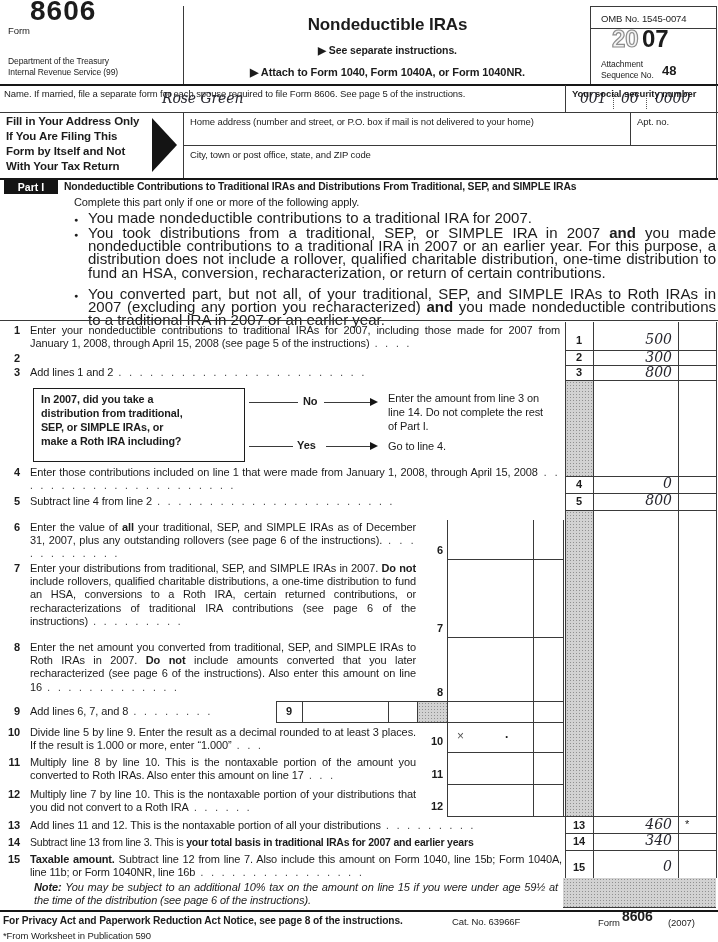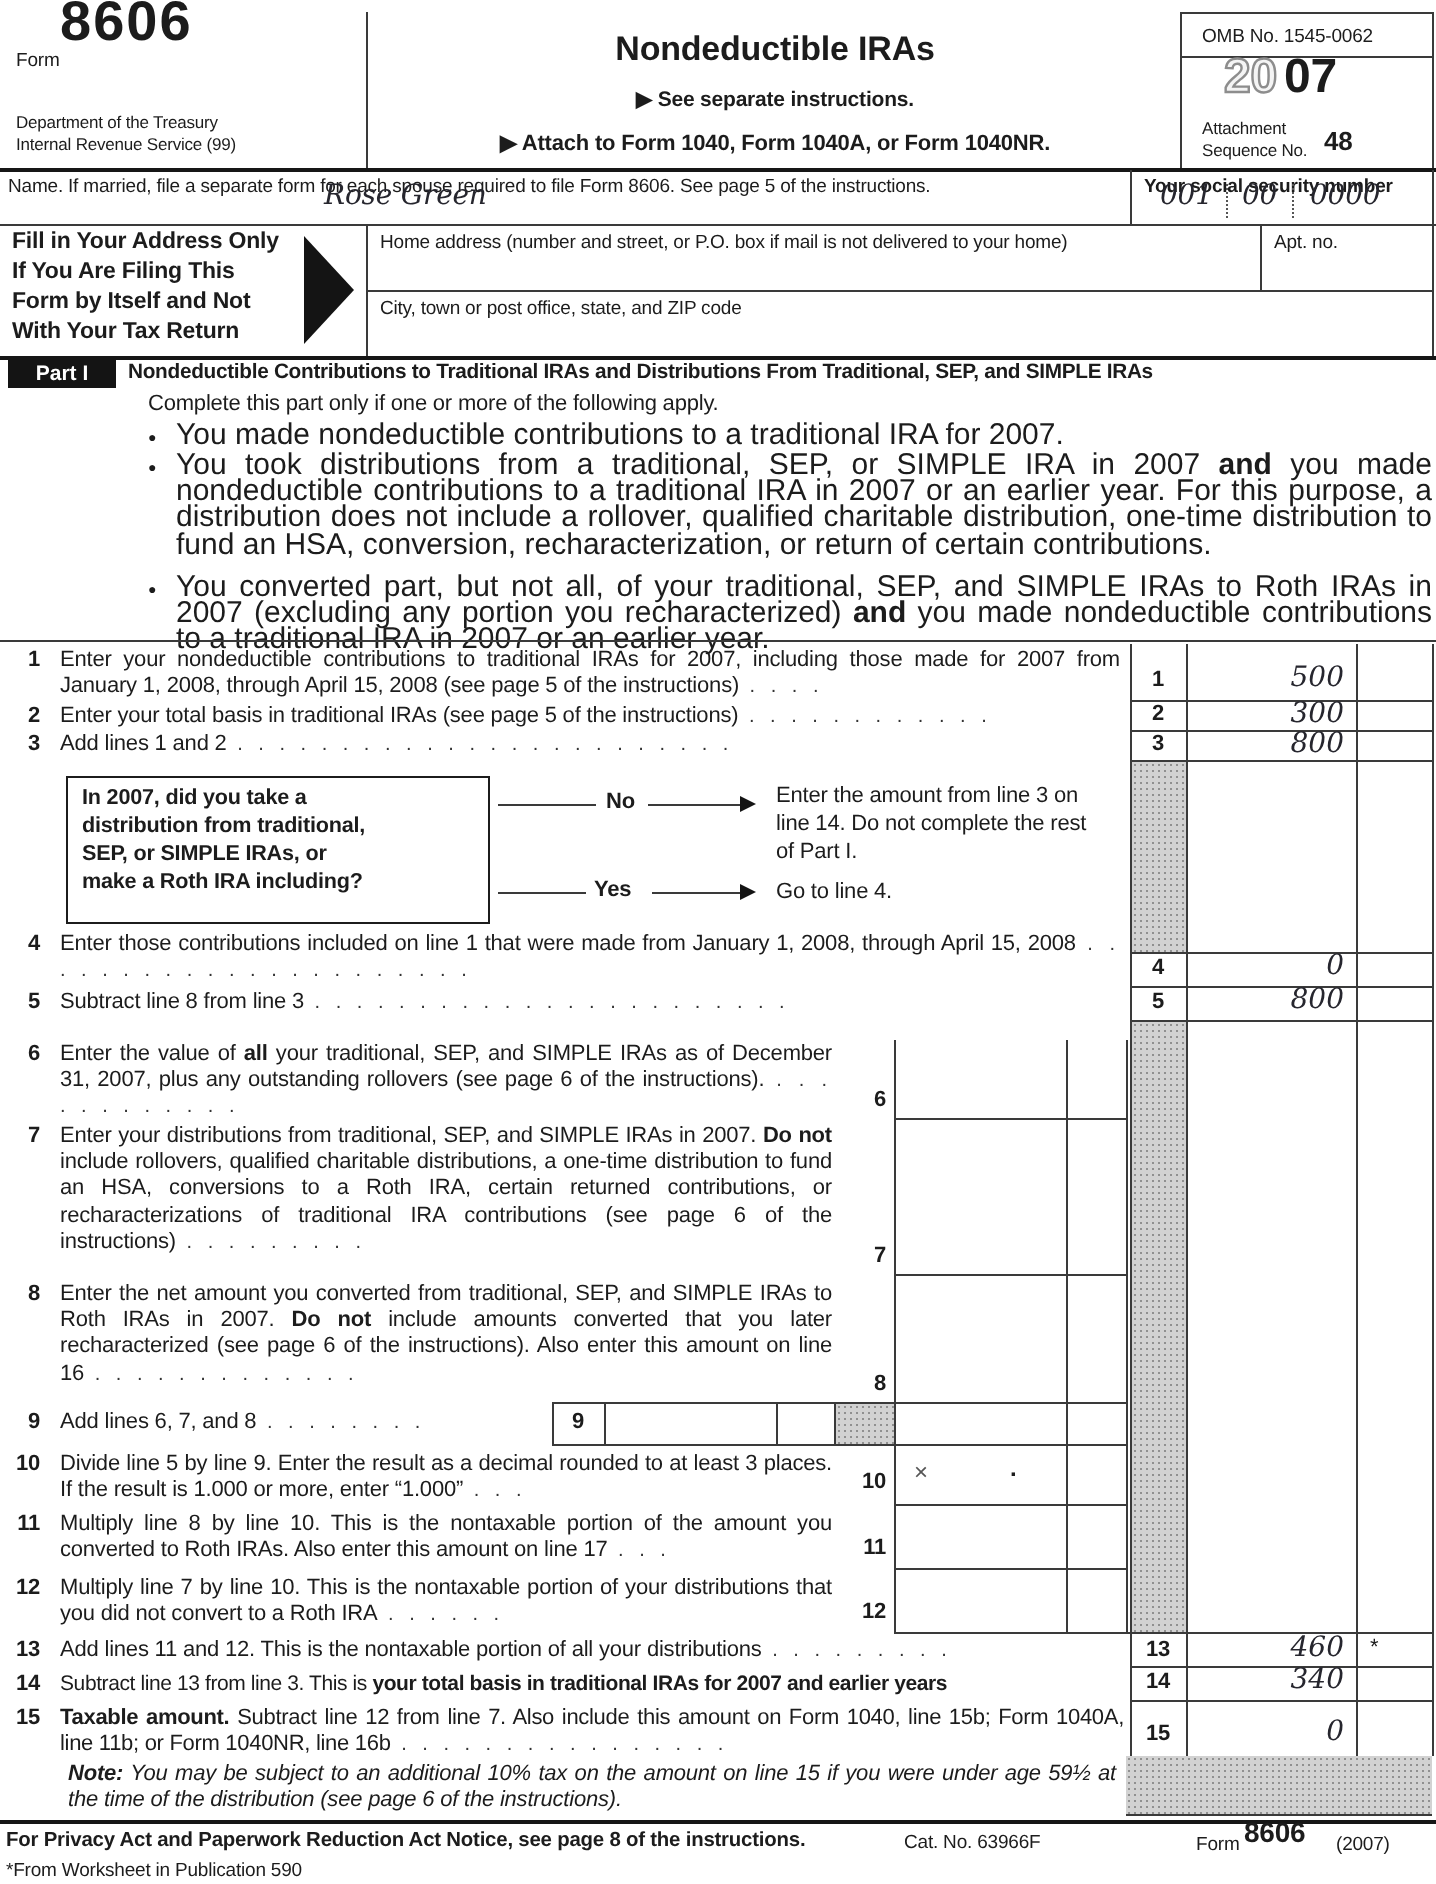--- a/index.html
+++ b/index.html
@@ -44,21 +44,21 @@
   <span class="t b ctr" style="left:185px;top:18px;width:405px;font-size:17px;">Nondeductible IRAs</span>
   <span class="t b ctr" style="left:185px;top:44px;width:405px;font-size:10.5px;">▶ See separate instructions.</span>
   <span class="t b ctr" style="left:185px;top:66px;width:405px;font-size:11px;">▶ Attach to Form 1040, Form 1040A, or Form 1040NR.</span>
 
   <div class="vl" style="left:183px;top:6px;height:78px;"></div>
   <div class="vl" style="left:590px;top:6px;height:78px;"></div>
   <div class="vl" style="left:716px;top:6px;height:78px;"></div>
   <div class="hl" style="left:590px;top:6px;width:127px;"></div>
   <div class="hl" style="left:590px;top:28px;width:127px;"></div>
 
-  <span class="t sm" style="left:601px;top:12px;">OMB No. 1545-0062</span>
+  <span class="t sm" style="left:601px;top:12px;">OMB No. 1545-0074</span>
   <span class="t b yr-outline" style="left:612px;top:32px;font-size:24px;">20</span>
   <span class="t b" style="left:642px;top:32px;font-size:24px;">07</span>
   <span class="t xs" style="left:601px;top:58px;">Attachment</span>
   <span class="t xs" style="left:601px;top:69px;">Sequence No.</span>
   <span class="t b" style="left:662px;top:64px;font-size:13px;">48</span>
 
   <div class="hl thick" style="left:0;top:84px;width:718px;"></div>
 
   <span class="t sm" style="left:4px;top:87px;">Name. If married, file a separate form for each spouse required to file Form 8606. See page 5 of the instructions.</span>
   <span class="t hw field" style="left:162px;top:92px;">Rose Green</span>
@@ -137,21 +137,20 @@
   <div class="vl" style="left:388px;top:701px;height:21px;"></div>
   <div class="vl" style="left:417px;top:701px;height:21px;"></div>
   <div class="shade" style="left:418px;top:702px;width:29px;height:20px;"></div>
 
   <span class="t b" style="left:2px;top:324px;width:18px;text-align:right;">1</span>
   <div class="t wrap" style="left:30px;top:324px;width:530px;"><span><span>Enter your nondeductible contributions to traditional IRAs for 2007, including those made for 2007 from January 1, 2008, through April 15, 2008 (see page 5 of the instructions)</span></span><span class="dots"> . . . .</span></div>
   <span class="t b ctr" style="left:565px;top:334px;width:28px;">1</span>
   <div class="amt hw" style="left:594px;top:331px;width:78px;">500</div>
 
   <span class="t b" style="left:2px;top:352px;width:18px;text-align:right;">2</span>
-  <div class="t" style="left:30px;top:352px;"><span><span>Enter your total basis in traditional IRAs (see page 5 of the instructions)</span></span><span class="dots"> . . . . . . . . . . . .</span></div>
   <span class="t b ctr" style="left:565px;top:351px;width:28px;">2</span>
   <div class="amt hw" style="left:594px;top:349px;width:78px;">300</div>
 
   <span class="t b" style="left:2px;top:366px;width:18px;text-align:right;">3</span>
   <div class="t" style="left:30px;top:366px;"><span><span>Add lines 1 and 2</span></span><span class="dots"> . . . . . . . . . . . . . . . . . . . . . . . .</span></div>
   <span class="t b ctr" style="left:565px;top:366px;width:28px;">3</span>
   <div class="amt hw" style="left:594px;top:364px;width:78px;">800</div>
 
   <div class="qbox" style="left:33px;top:388px;width:210px;height:72px;"></div>
   <span class="t b" style="left:41px;top:393px;font-size:10.8px;">In 2007, did you take a</span>
@@ -172,21 +171,21 @@
   <div class="hl" style="left:326px;top:446px;width:44px;"></div>
   <div class="tri-right" style="left:370px;top:442px;"></div>
   <span class="t" style="left:388px;top:440px;">Go to line 4.</span>
 
   <span class="t b" style="left:2px;top:466px;width:18px;text-align:right;">4</span>
   <div class="t wrap" style="left:30px;top:466px;width:530px;"><span><span>Enter those contributions included on line 1 that were made from January 1, 2008, through April 15, 2008</span></span><span class="dots"> . . . . . . . . . . . . . . . . . . . . . .</span></div>
   <span class="t b ctr" style="left:565px;top:478px;width:28px;">4</span>
   <div class="amt hw" style="left:594px;top:475px;width:78px;">0</div>
 
   <span class="t b" style="left:2px;top:495px;width:18px;text-align:right;">5</span>
-  <div class="t" style="left:30px;top:495px;"><span><span>Subtract line 8 from line 3</span></span><span class="dots"> . . . . . . . . . . . . . . . . . . . . . . .</span></div>
+  <div class="t" style="left:30px;top:495px;"><span><span>Subtract line 4 from line 2</span></span><span class="dots"> . . . . . . . . . . . . . . . . . . . . . . .</span></div>
   <span class="t b ctr" style="left:565px;top:495px;width:28px;">5</span>
   <div class="amt hw" style="left:594px;top:492px;width:78px;">800</div>
 
   <span class="t b" style="left:2px;top:521px;width:18px;text-align:right;">6</span>
   <div class="t wrap" style="left:30px;top:521px;width:386px;"><span><span>Enter the value of </span><b>all</b><span> your traditional, SEP, and SIMPLE IRAs as of December 31, 2007, plus any outstanding rollovers (see page 6 of the instructions).</span></span><span class="dots"> . . . . . . . . . . . .</span></div>
   <span class="t b" style="left:419px;top:544px;width:24px;text-align:right;">6</span>
   <div class="amt field" style="left:448px;top:541px;width:84px;height:17px;"></div>
 
   <span class="t b" style="left:2px;top:562px;width:18px;text-align:right;">7</span>
   <div class="t wrap" style="left:30px;top:562px;width:386px;"><span><span>Enter your distributions from traditional, SEP, and SIMPLE IRAs in 2007. </span><b>Do not</b><span> include rollovers, qualified charitable distributions, a one-time distribution to fund an HSA, conversions to a Roth IRA, certain returned contributions, or recharacterizations of traditional IRA contributions (see page 6 of the instructions)</span></span><span class="dots"> . . . . . . . . .</span></div>

